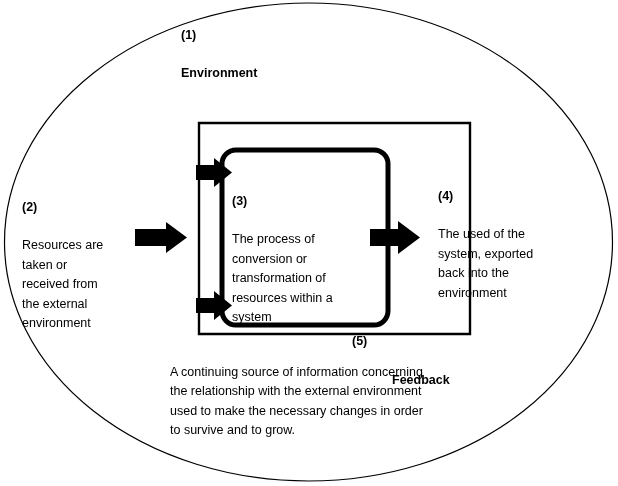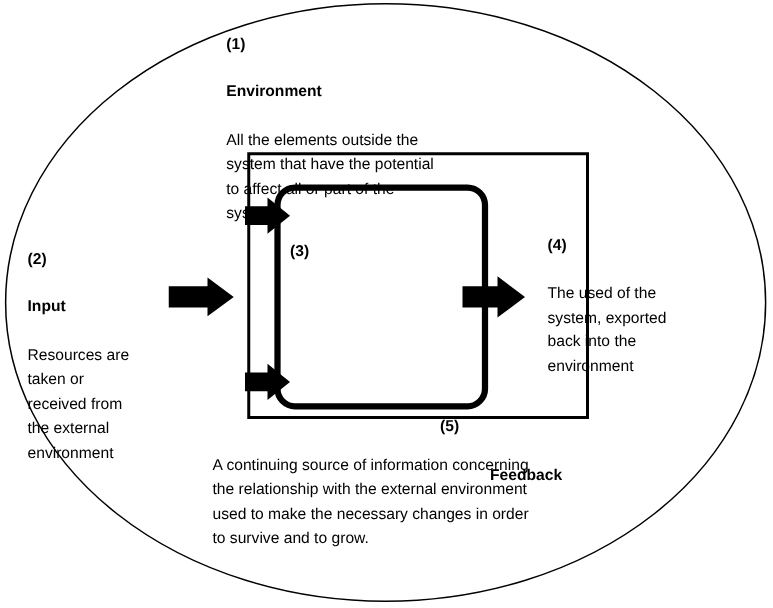--- a/index.html
+++ b/index.html
@@ -83,38 +83,38 @@
 
     <g fill="#000000">
       <polygon points="196,298 214,298 214,291 232,305.5 214,320 214,313 196,313"></polygon>
     </g>
 
   </svg>
 
   <div class="txtblock" id="env-block">
     <div class="num">(1)</div>
     <div class="ttl">Environment</div>
-    <div class="body-text">All the elements outside the
-system that have the potential
-to affect all or part of the
-system.</div>
   </div>
 
   <div class="txtblock" id="input-block">
     <div class="num">(2)</div>
-    <div class="ttl">Input</div>
     <div class="body-text">Resources are
 taken or
 received from
 the external
 environment</div>
   </div>
 
   <div class="txtblock" id="thru-block">
     <div class="num">(3)</div>
+    <div class="body-text">The process of
+conversion or
+transformation of
+resources within a
+system</div>
   </div>
 
   <div class="txtblock" id="out-block">
     <div class="num">(4)</div>
     <div class="body-text">The used of the
 system, exported
 back into the
 environment</div>
   </div>
 

